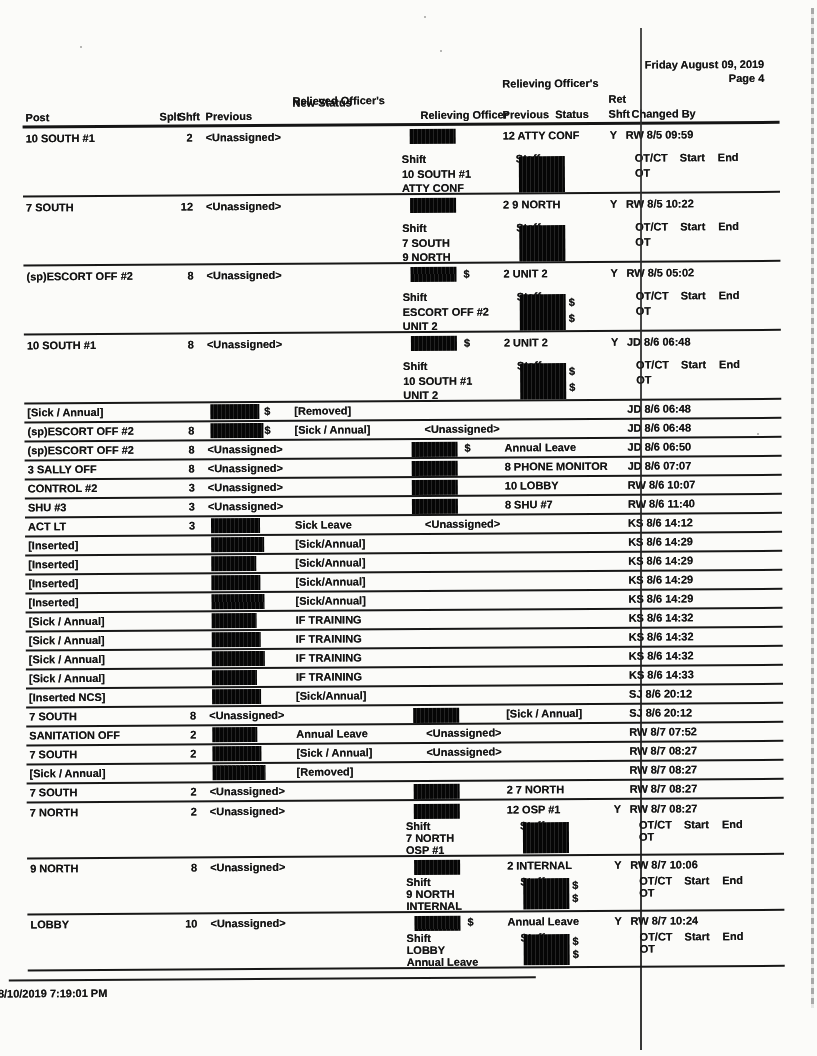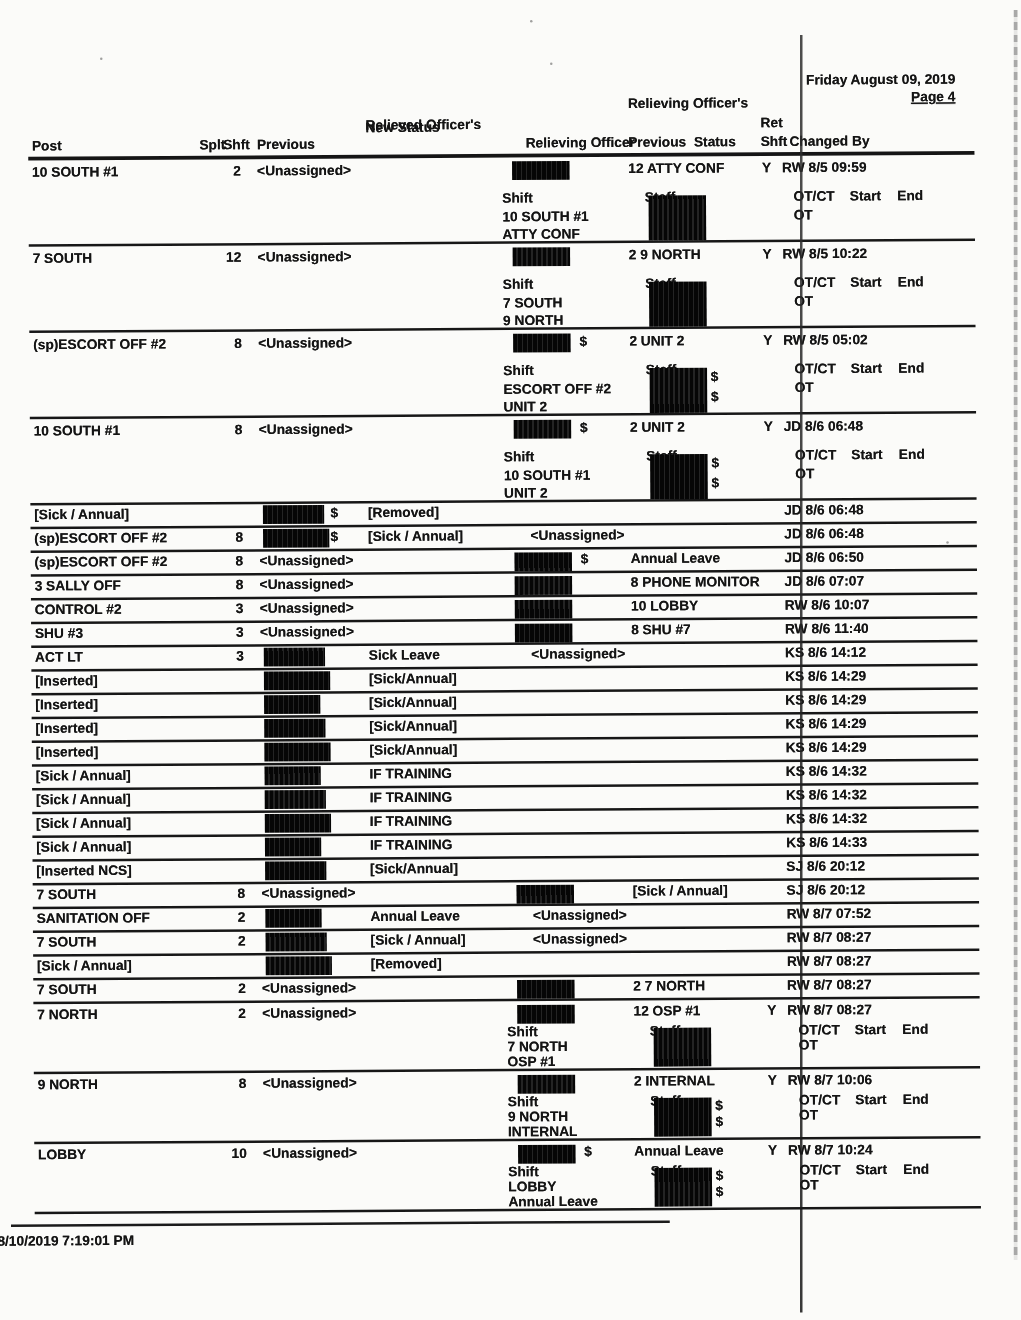--- a/index.html
+++ b/index.html
@@ -12,21 +12,21 @@
   .tilt{
     position:absolute;left:0;top:0;width:817px;height:1056px;
     transform:rotate(-0.35deg);transform-origin:420px 520px;
   }
   .t{
     position:absolute;font-size:11px;line-height:13px;font-weight:700;
     white-space:pre;text-shadow:0 0 .4px rgba(10,10,10,.75);
   }
   
   .hdr-date{right:50px;top:60px;text-align:center;}
-  .hdr-page{right:50px;top:74px;text-align:right;text-decoration:underline;}
+  .hdr-page{right:50px;top:74px;text-align:right;}
   
   .ch-post{left:28px;top:109px}
   .ch-splt{left:162px;top:109px}
   .ch-shft{left:181px;top:109px}
   .ch-officer{left:208px;top:109px}
   .ch-rel1{left:295px;top:94px}
   .ch-rel2{left:295px;top:96px}
   .ch-relieving{left:423px;top:109px}
   .ch-prev1{left:505px;top:78px}
   .ch-prev2{left:505px;top:109px}

